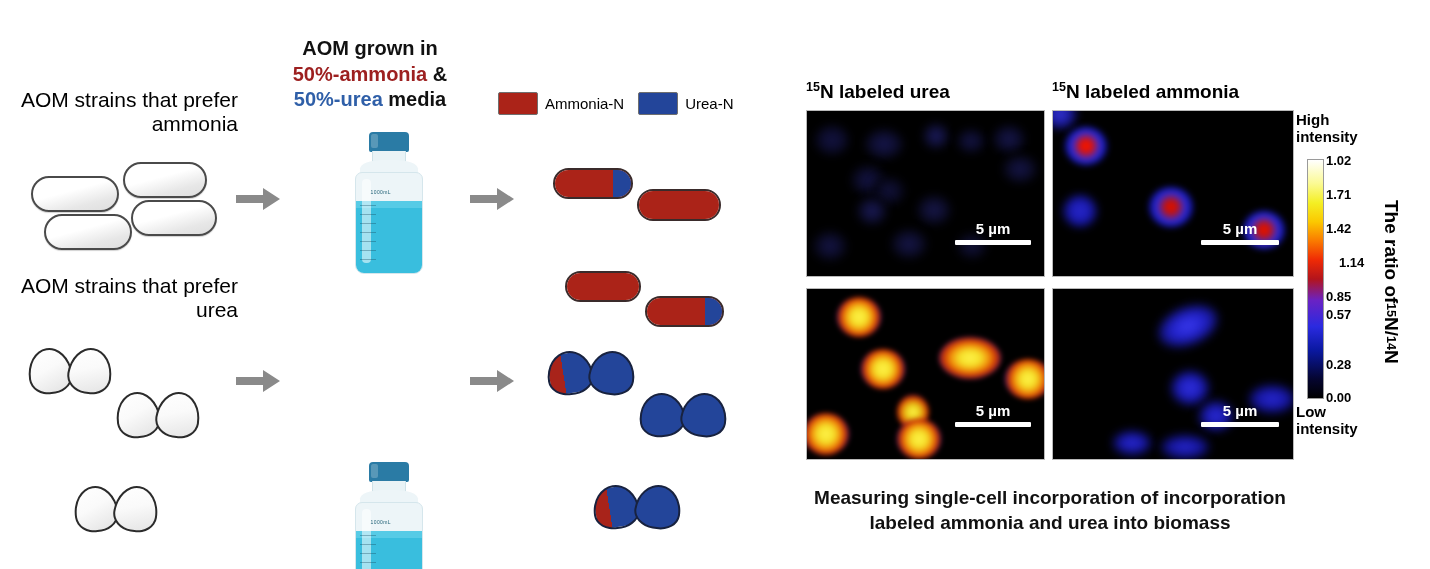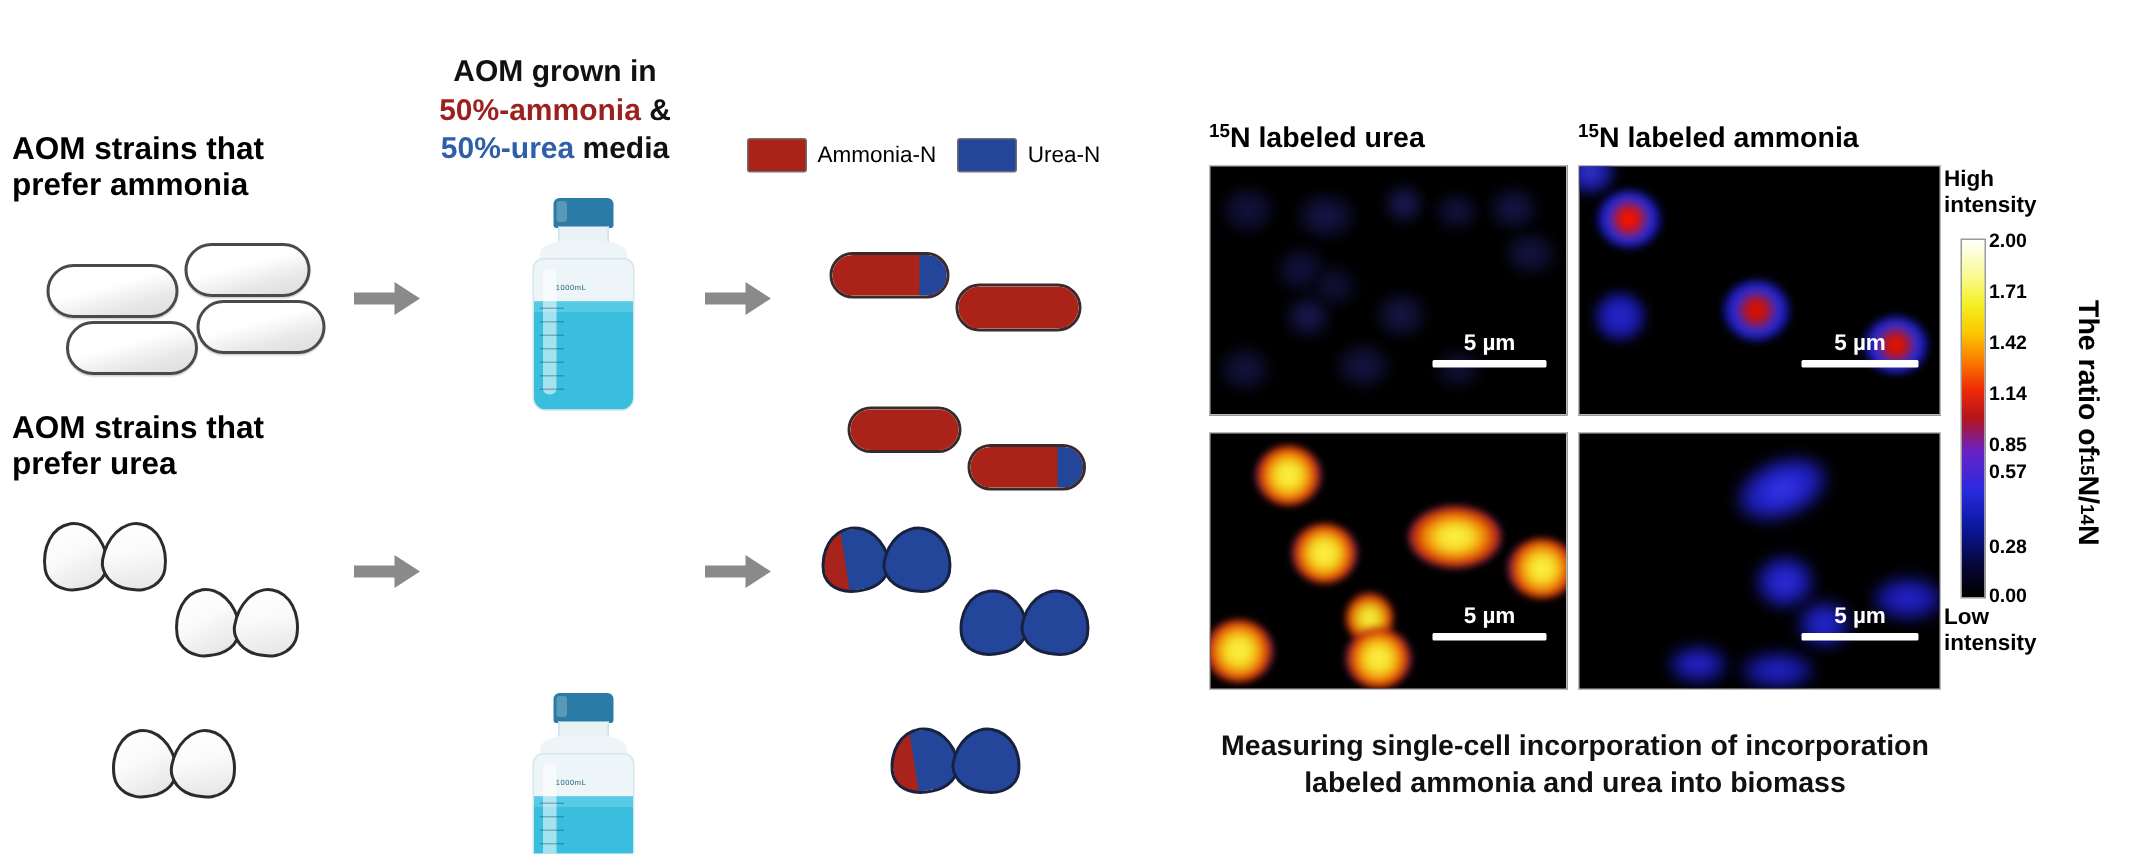--- a/index.html
+++ b/index.html
@@ -1,21 +1,21 @@
 <!DOCTYPE html>
 <html><head>
 <meta charset="utf-8">
 <style>
   html,body{margin:0;padding:0;background:#ffffff;}
   body{width:1430px;height:569px;position:relative;overflow:hidden;
        font-family:"Liberation Sans","DejaVu Sans",sans-serif;color:#111;}
   .abs{position:absolute;}
 
   
-  .hdg{font-weight:bold;font-size:21px;line-height:1.15;color:#000;text-align:left;}
+  .hdg{font-weight:normal;font-size:21px;line-height:1.15;color:#000;text-align:right;}
   .sup{font-size:0.66em;vertical-align:super;}
 
   
   #strain-ammonia-title{left:8px;top:88px;width:230px;}
   #strain-urea-title{left:8px;top:274px;width:230px;}
 
   
   #media-caption{left:270px;top:36px;width:200px;font-weight:bold;font-size:20px;
                  line-height:1.28;text-align:center;}
   .c-red{color:#9d2020;}
@@ -307,24 +307,24 @@
 </div>
 
 <div class="abs" id="colorbar-group">
   <div id="cb-high">
     <div>High</div>
     <div>intensity</div>
   </div>
 
   <div id="cb-bar"></div>
 
-  <div class="cb-tick" style="top:48px;">2.00</div>
+  <div class="cb-tick" style="top:48px;">1.02</div>
   <div class="cb-tick" style="top:82px;">1.71</div>
   <div class="cb-tick" style="top:116px;">1.42</div>
-  <div class="cb-tick" style="top:150px;">1.14</div>
+  <div class="cb-tick" style="top:150px;margin-left:13px;">1.14</div>
   <div class="cb-tick" style="top:184px;">0.85</div>
   <div class="cb-tick" style="top:202px;">0.57</div>
   <div class="cb-tick" style="top:252px;">0.28</div>
   <div class="cb-tick" style="top:285px;">0.00</div>
 
   <div id="cb-axis-title">
     <span>The ratio of </span>
       <span class="sup">15</span>
       <span>N/</span>
       <span class="sup">14</span>

